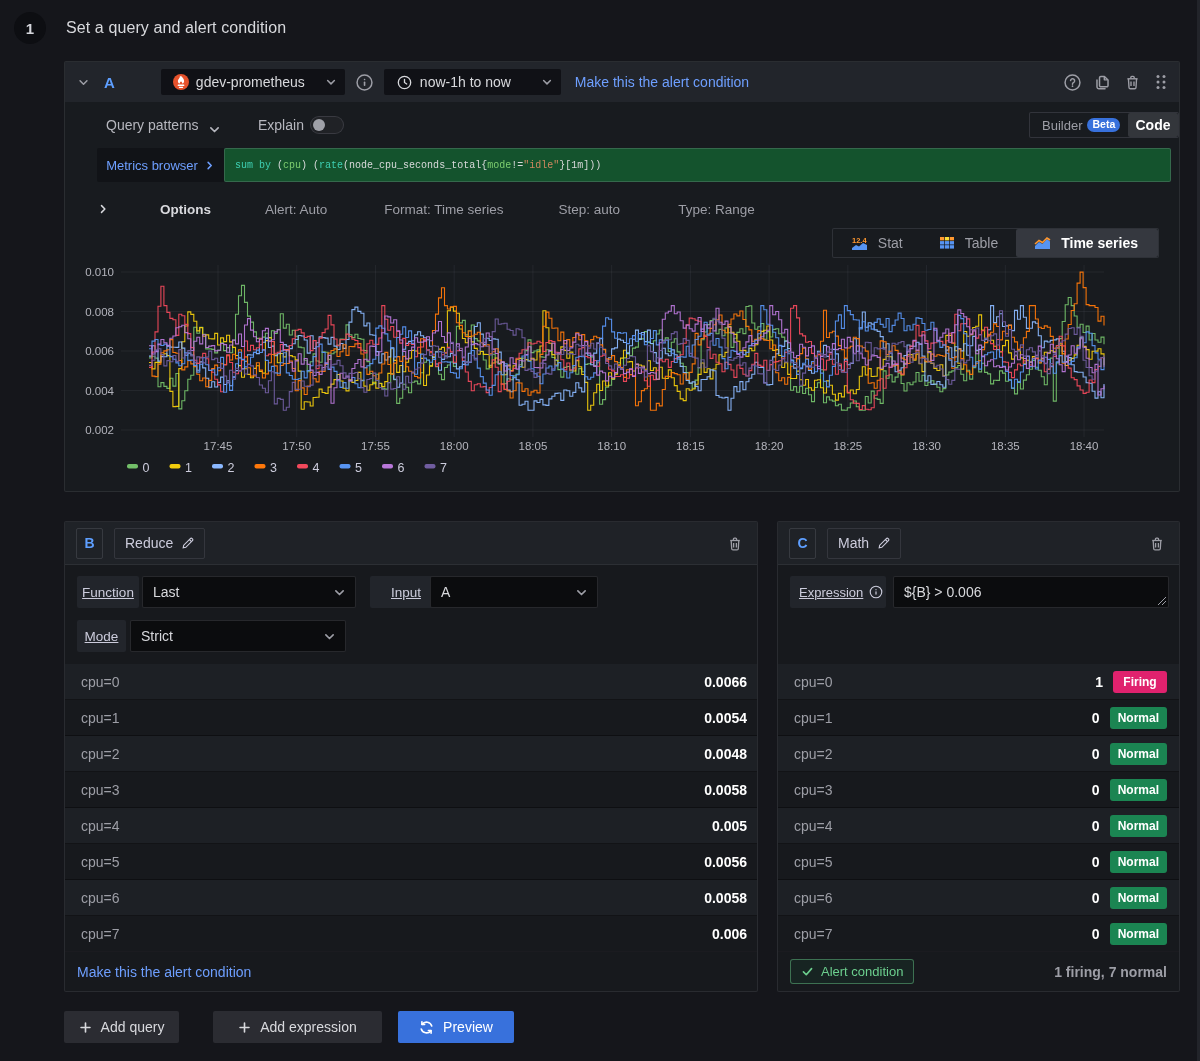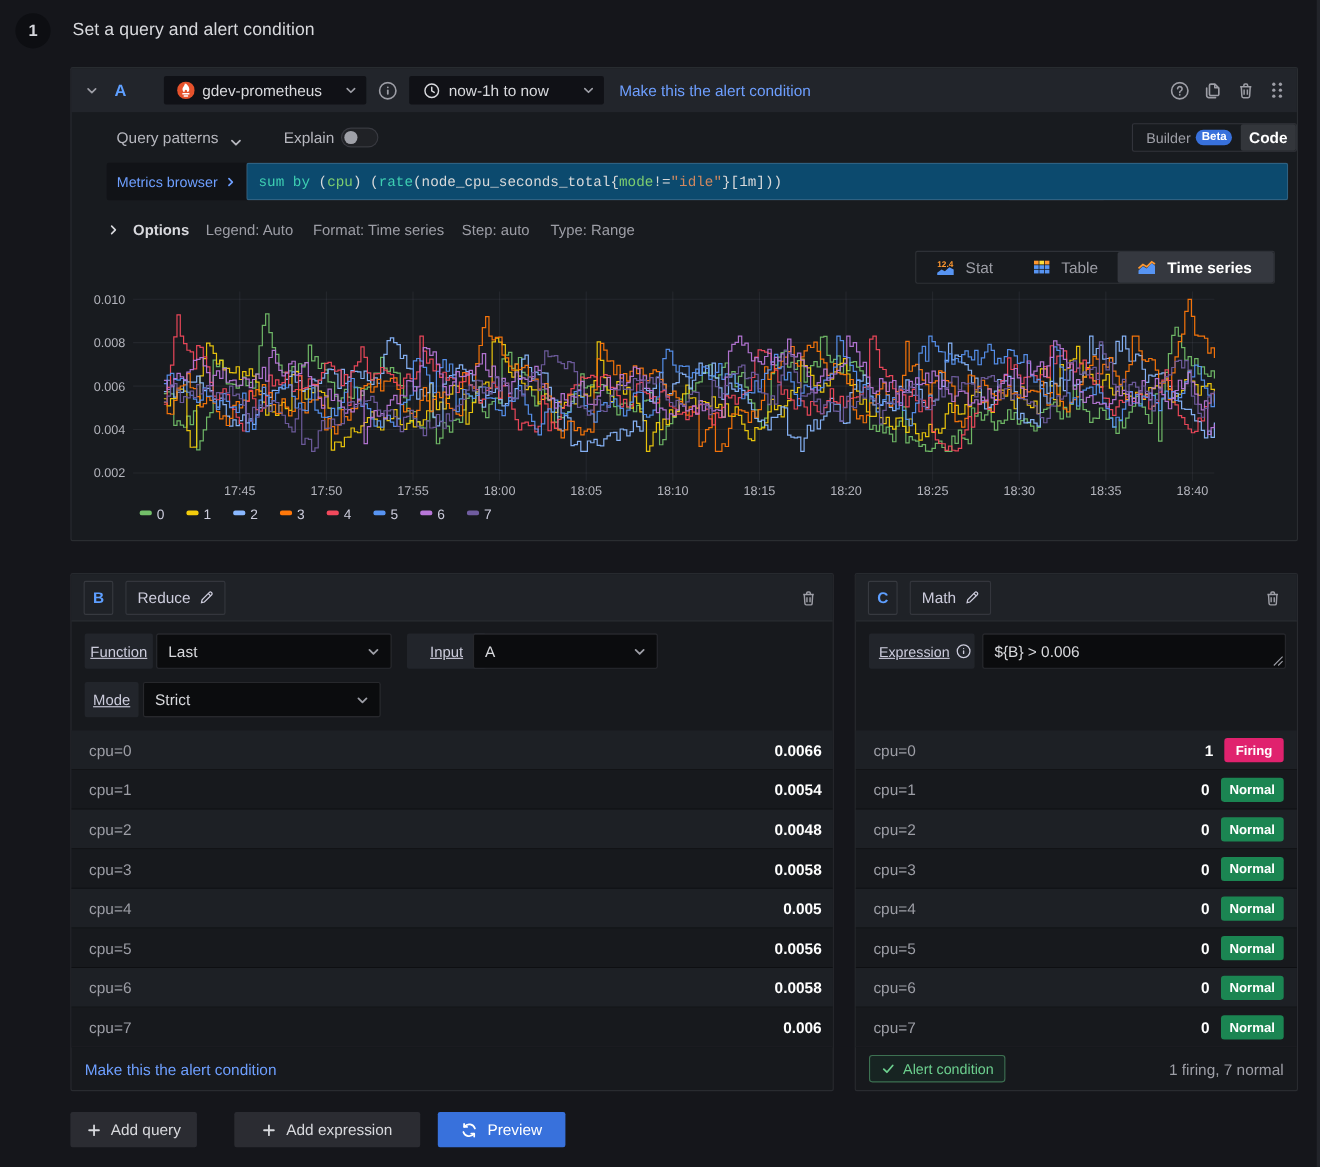--- a/index.html
+++ b/index.html
@@ -57,25 +57,25 @@
 }
 .bg-builder { display:flex; align-items:center; padding:0 0 0 12px; font-size:13px; color:#9d9ea6; }
 .beta { background:#3871dc; color:#fff; font-size:10.5px; font-weight:700; border-radius:7px; padding:1.5px 5px; margin-left:5px; line-height:1.05; }
 .bg-code { display:flex; align-items:center; justify-content:center; width:50px; margin-left:auto; font-size:14px; font-weight:700; color:#fff; background:#33363b; border-radius:2px; }
 .row2 { position:absolute; left:32px; top:46px; right:8px; height:34px; display:flex; }
 .mbrowser {
   width:127px; background:#111317; display:flex; align-items:center; justify-content:center;
   font-size:13px; font-weight:500; color:#6e9fff; border-radius:2px 0 0 2px;
 }
 .qfield {
-  flex:1; background:#0c4a6e; border:1px solid rgba(204,204,220,0.18); border-radius:2px;
+  flex:1; background:#14532d; border:1px solid rgba(204,204,220,0.18); border-radius:2px;
   display:flex; align-items:center; padding-left:10px;
-  font-family:"Liberation Mono", monospace; font-size:13px; color:#d8d9da;
-}
-.row3 { position:absolute; left:32px; top:92px; height:30px; display:flex; align-items:center; font-size:13.5px; color:#9d9ea6; }
+  font-family:"Liberation Mono", monospace; font-size:10px; color:#d8d9da;
+}
+.row3 { position:absolute; left:32px; top:92px; height:30px; display:flex; align-items:center; font-size:13.5px; color:#9d9ea6;gap:39px; }
 .row3 b { color:#d8d9dd; font-weight:700; }
 .viztoggle {
   position:absolute; top:126px; right:20px; height:30px;
   display:flex; border:1px solid rgba(204,204,220,0.13); border-radius:2px; background:#181b1f;
   font-size:14px;
 }
 .viz-item { display:flex; align-items:center; padding:0 18px; color:#9d9ea6; font-weight:500; }
 .viz-item.sel { background:#35383f; color:#fff; font-weight:700; border-radius:2px; padding-right:20px; }
 .viz-item svg { margin-right:10px; }
 
@@ -152,21 +152,21 @@
 <div class="title">Set a query and alert condition</div>
 
 <div class="panelA">
   <div class="a-header">
     <span class="icbtn" style="margin-left:13px;">
       <svg width="11" height="11" viewBox="0 0 16 16" fill="none" stroke="#9d9ea6" stroke-width="2.2" stroke-linecap="round" stroke-linejoin="round">
           <path d="M3 5.5 8 10.5 13 5.5"></path>
         </svg>
     </span>
     <span style="margin-left:15px; font-size:15px; font-weight:700; color:#5e9fff;">A</span>
-    <div class="dspicker" style="margin-left:34px; width:184px; padding-left:12px;">
+    <div class="dspicker" style="margin-left:46px; width:184px; padding-left:12px;">
       <svg width="16" height="16" viewBox="0 0 16 16">
         <circle cx="8" cy="8" r="8" fill="#e6522c"></circle>
         <path d="M8 1.9c1.4 1.4 3.1 2.9 3.1 5.2 0 1-.45 1.9-1.15 2.5H6.05C5.35 9 4.9 8.1 4.9 7.1c0-1.2.75-2 1.3-2.9.5-.85.85-1.5.7-2.3.45.3.8.6 1.1 0z" fill="#fff"></path>
         <ellipse cx="8" cy="9.2" rx="1.2" ry="1.7" fill="#e6522c"></ellipse>
         <rect x="4.7" y="10.5" width="6.6" height="1.5" rx="0.5" fill="#fff"></rect>
         <rect x="5.9" y="12.7" width="4.2" height="1.3" rx="0.4" fill="#fff"></rect>
       </svg>
       <span style="margin-left:7px;">gdev-prometheus</span>
       <svg style="margin-left:auto; margin-right:8px;" width="12" height="12" viewBox="0 0 16 16" fill="none" stroke="#9d9ea6" stroke-width="2" stroke-linecap="round" stroke-linejoin="round">
           <path d="M3.5 6 8 10.5 12.5 6"></path>
@@ -247,21 +247,21 @@
       </div>
       <div class="qfield">
           <span><span style="color:#3ecfb2;">sum</span> <span style="color:#3ecfb2;">by</span> (<span style="color:#7ece6f;">cpu</span>) (<span style="color:#3ecfb2;">rate</span>(node_cpu_seconds_total{<span style="color:#7ece6f;">mode</span>!=<span style="color:#d0885f;">"idle"</span>}[1m]))</span>
         </div>
     </div>
     <div class="row3">
       <svg style="margin-right:12px;" width="12" height="12" viewBox="0 0 16 16" fill="none" stroke="#d8d9dd" stroke-width="2" stroke-linecap="round" stroke-linejoin="round">
           <path d="M6 3.5 10.5 8 6 12.5"></path>
         </svg>
       <b>Options</b>
-      <span style="margin-left:15px;">Legend: Auto</span>
+      <span style="margin-left:15px;">Alert: Auto</span>
       <span style="margin-left:18px;">Format: Time series</span>
       <span style="margin-left:16px;">Step: auto</span>
       <span style="margin-left:19px;">Type: Range</span>
     </div>
     <div class="viztoggle">
       <div class="viz-item">
         <svg width="17" height="15" viewBox="0 0 17 15">
             <text x="1" y="7" font-size="7.5" font-weight="700" fill="#ff9830" font-family="Liberation Sans">12.4</text>
             <path d="M1 12 l4-3 3 1.5 4-3.5 4 2V14H1z" fill="#5794f2"></path>
           </svg>
@@ -443,21 +443,21 @@
     <div class="exprow odd">cpu=6<span class="val">0</span><span class="statusbadge normal">Normal</span></div>
     <div class="exprow even">cpu=7<span class="val">0</span><span class="statusbadge normal">Normal</span></div>
   </div>
   <div class="bc-footer">
     <div class="alertcond">
       <svg width="13" height="13" viewBox="0 0 16 16" fill="none" stroke="#6ccf8e" stroke-width="2" stroke-linecap="round" stroke-linejoin="round">
           <path d="M3 8.5 6.5 12 13 4.5"></path>
         </svg>
       Alert condition
     </div>
-    <span style="margin-left:auto; font-size:14px; color:#9d9ea6;">1 firing, 7 normal</span>
+    <span style="margin-left:auto; font-size:14px; color:#9d9ea6;font-weight:bold;">1 firing, 7 normal</span>
   </div>
 </div>
 
 <div class="btn" style="left:64px; width:115px;">
   <svg width="13" height="13" viewBox="0 0 16 16" stroke="#d8d9dd" stroke-width="2" stroke-linecap="round">
       <path d="M8 2.5v11M2.5 8h11"></path>
     </svg>
   Add query
 </div>
 <div class="btn" style="left:213px; width:169px;">

